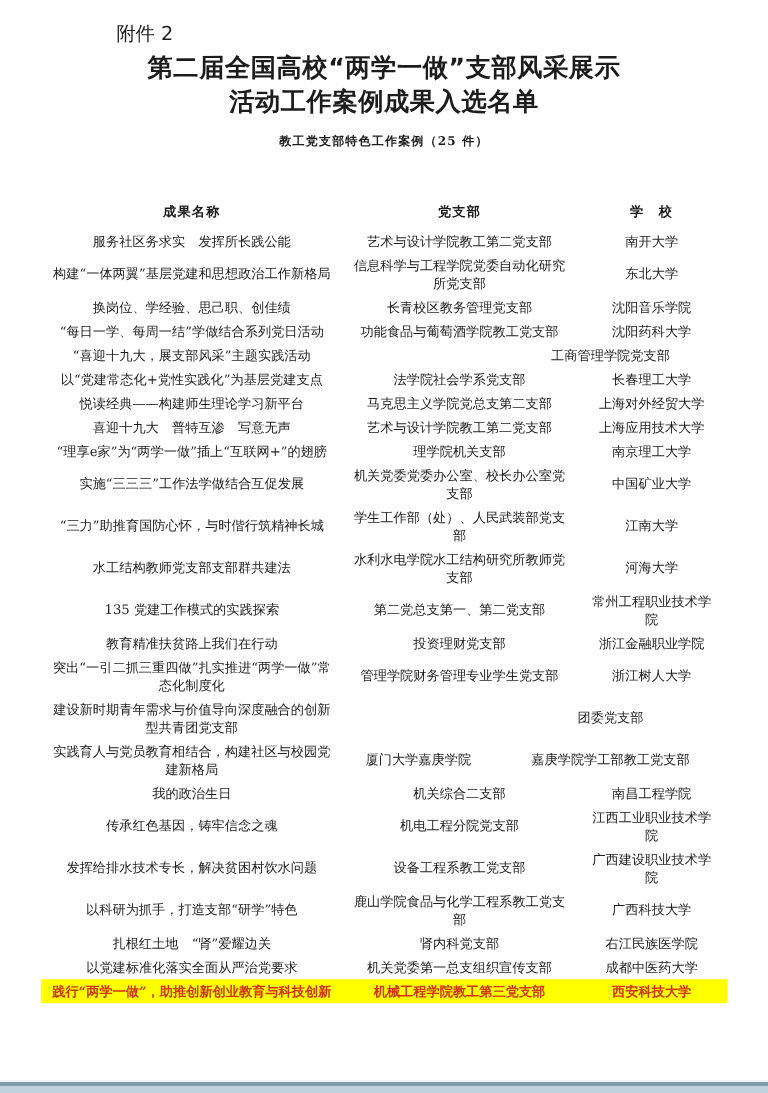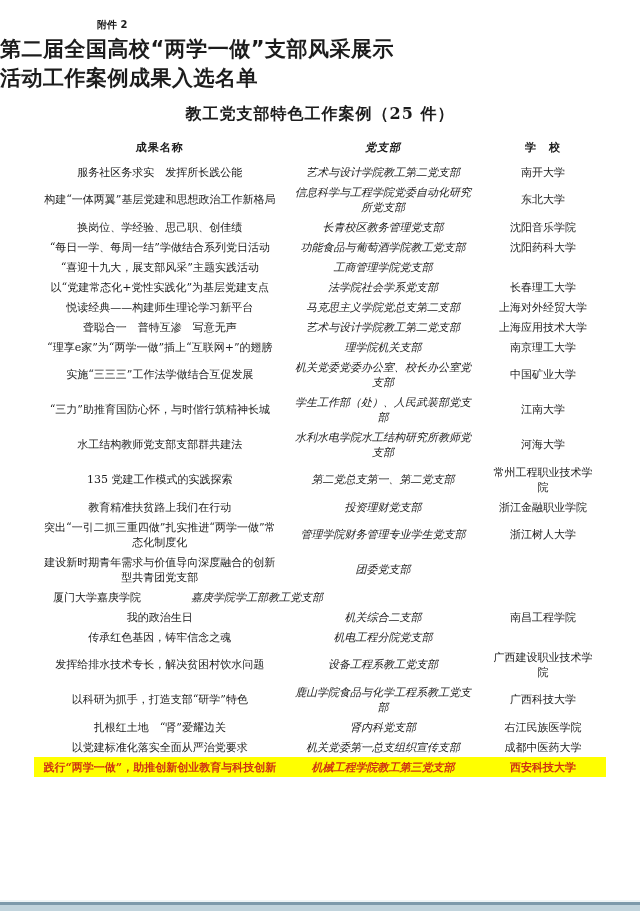--- a/index.html
+++ b/index.html
@@ -8,56 +8,57 @@
     position:relative;
     width:640px; height:911px;
     background:#ffffff;
     overflow:hidden;
     font-family:"DejaVu Serif","Liberation Serif",serif;
     color:#1c1c1c;
   }
   .attachment {
     padding:18px 0 0 97px;
     font-family:"DejaVu Sans","Liberation Sans",sans-serif;
-    font-weight:bold;
-    font-size:10px;
+    font-weight:normal;
+    font-size:16px;
   }
   .title {
     margin-top:3px;
-    text-align:left;
+    text-align:center;
     font-family:"DejaVu Sans","Liberation Sans",sans-serif;
     font-weight:bold;
     font-size:21px;
     line-height:29px;
     letter-spacing:0.5px;
   }
   .subtitle {
     margin-top:11px;
     text-align:center;
     font-weight:bold;
-    font-size:16px;
+    font-size:10px;
     letter-spacing:1px;
   }
   .table { margin:12px 34px 0 34px; }
   .thead { display:flex; margin-bottom:5px; }
   .th {
     font-weight:bold;
     font-size:13px;
     letter-spacing:1px;
-  }
-  .row { display:flex; align-items:stretch; }
+    margin-top:29px;
+  }
+  .row { display:flex; align-items:stretch;justify-content:space-between; }
   .cell {
     display:flex; align-items:center; justify-content:center;
     text-align:center;
     font-size:11px;
     line-height:15px;
     padding:2.5px 7px;
   }
   .c1 { width:44%; }
-  .c2 { width:34%; padding-left:6px; padding-right:6px;font-style:italic; }
+  .c2 { width:34%; padding-left:6px; padding-right:6px; }
   .c3 { width:22%; padding-left:10px; padding-right:10px; }
   .row.highlight {
     background:var(--hl-bg, #ffff00);
   }
   .row.highlight .cell {
     color:var(--hl-fg, #cf3512);
     font-weight:bold;
   }
   .window-edge {
     position:absolute; left:0; right:0; bottom:0; height:11px;
@@ -114,21 +115,21 @@
           <div class="cell c1">以“党建常态化+党性实践化”为基层党建支点</div>
           <div class="cell c2">法学院社会学系党支部</div>
           <div class="cell c3">长春理工大学</div>
         </div>
         <div class="row">
           <div class="cell c1">悦读经典——构建师生理论学习新平台</div>
           <div class="cell c2">马克思主义学院党总支第二支部</div>
           <div class="cell c3">上海对外经贸大学</div>
         </div>
         <div class="row">
-          <div class="cell c1">聋聪合一　普特互渗　写意无声</div>
+          <div class="cell c1">喜迎十九大　普特互渗　写意无声</div>
           <div class="cell c2">艺术与设计学院教工第二党支部</div>
           <div class="cell c3">上海应用技术大学</div>
         </div>
         <div class="row">
           <div class="cell c1">“理享e家”为“两学一做”插上“互联网+”的翅膀</div>
           <div class="cell c2">理学院机关支部</div>
           <div class="cell c3">南京理工大学</div>
         </div>
         <div class="row">
           <div class="cell c1">实施“三三三”工作法学做结合互促发展</div>
@@ -158,31 +159,33 @@
         <div class="row">
           <div class="cell c1">突出“一引二抓三重四做”扎实推进“两学一做”常态化制度化</div>
           <div class="cell c2">管理学院财务管理专业学生党支部</div>
           <div class="cell c3">浙江树人大学</div>
         </div>
         <div class="row">
           <div class="cell c1">建设新时期青年需求与价值导向深度融合的创新型共青团党支部</div>
           <div class="cell c2">团委党支部</div>
         </div>
         <div class="row">
+          <div class="cell c1">实践育人与党员教育相结合，构建社区与校园党建新格局</div>
           <div class="cell c3">厦门大学嘉庚学院</div>
           <div class="cell c2">嘉庚学院学工部教工党支部</div>
         </div>
         <div class="row">
           <div class="cell c1">我的政治生日</div>
           <div class="cell c2">机关综合二支部</div>
           <div class="cell c3">南昌工程学院</div>
         </div>
         <div class="row">
           <div class="cell c1">传承红色基因，铸牢信念之魂</div>
           <div class="cell c2">机电工程分院党支部</div>
+          <div class="cell c3">江西工业职业技术学院</div>
         </div>
         <div class="row">
           <div class="cell c1">发挥给排水技术专长，解决贫困村饮水问题</div>
           <div class="cell c2">设备工程系教工党支部</div>
           <div class="cell c3">广西建设职业技术学院</div>
         </div>
         <div class="row">
           <div class="cell c1">以科研为抓手，打造支部“研学”特色</div>
           <div class="cell c2">鹿山学院食品与化学工程系教工党支部</div>
           <div class="cell c3">广西科技大学</div>

